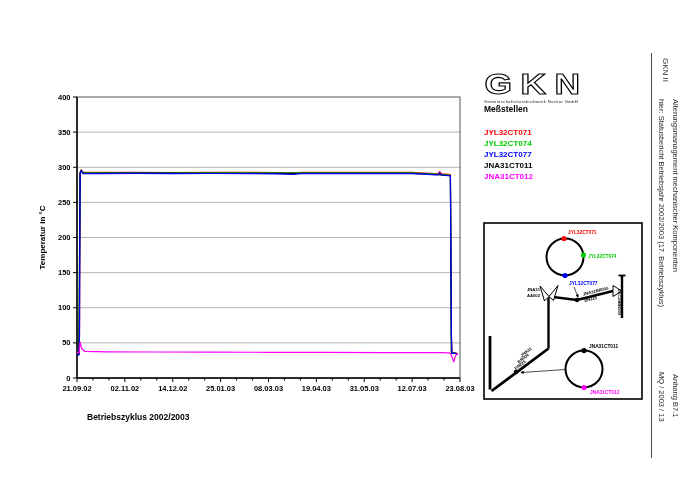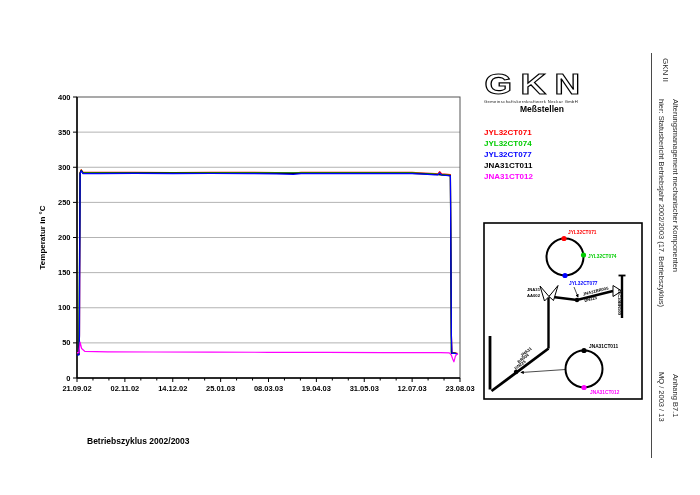--- a/index.html
+++ b/index.html
@@ -3,25 +3,25 @@
 <meta charset="utf-8">
 <style>
   html,body{margin:0;padding:0;background:#fff;}
   #page{position:relative;width:700px;height:495px;background:#fff;overflow:hidden;
         font-family:"Liberation Sans",sans-serif;}
   svg{position:absolute;overflow:visible;}
   #chart-svg{left:30px;top:85px;}
   #logo-svg{left:482px;top:68px;}
   #diagram-svg{left:483px;top:222px;}
   #legend{position:absolute;left:484px;top:104px;}
-  #legend-title{font-size:8.5px;font-weight:bold;color:#000;margin-left:36px;}
+  #legend-title{font-size:8.5px;font-weight:bold;color:#000;}
   .legend-item{font-size:8px;font-weight:bold;line-height:11px;white-space:nowrap;}
   .legend-item:first-of-type{margin-top:13px;}
   .caption{position:absolute;left:87px;font-size:8.5px;font-weight:bold;color:#000;white-space:nowrap;}
-  #caption1{top:436px;} #caption2{top:425px;}
+  #caption1{top:412px;} #caption2{top:425px;}
   .vt{position:absolute;writing-mode:vertical-rl;white-space:nowrap;font-size:7.5px;color:#2a2a2a;}
   #side-gkn{left:661px;top:58px;font-size:8px;}
   #side-line1{left:671px;top:99px;}
   #side-line2{left:657px;top:99px;}
   #side-ref1{left:671px;top:374px;}
   #side-ref2{left:657px;top:372px;}
   #side-rule{position:absolute;left:651px;top:53px;width:1px;height:405px;background:#4a4a4a;}
 </style>
 </head>
 <body>

